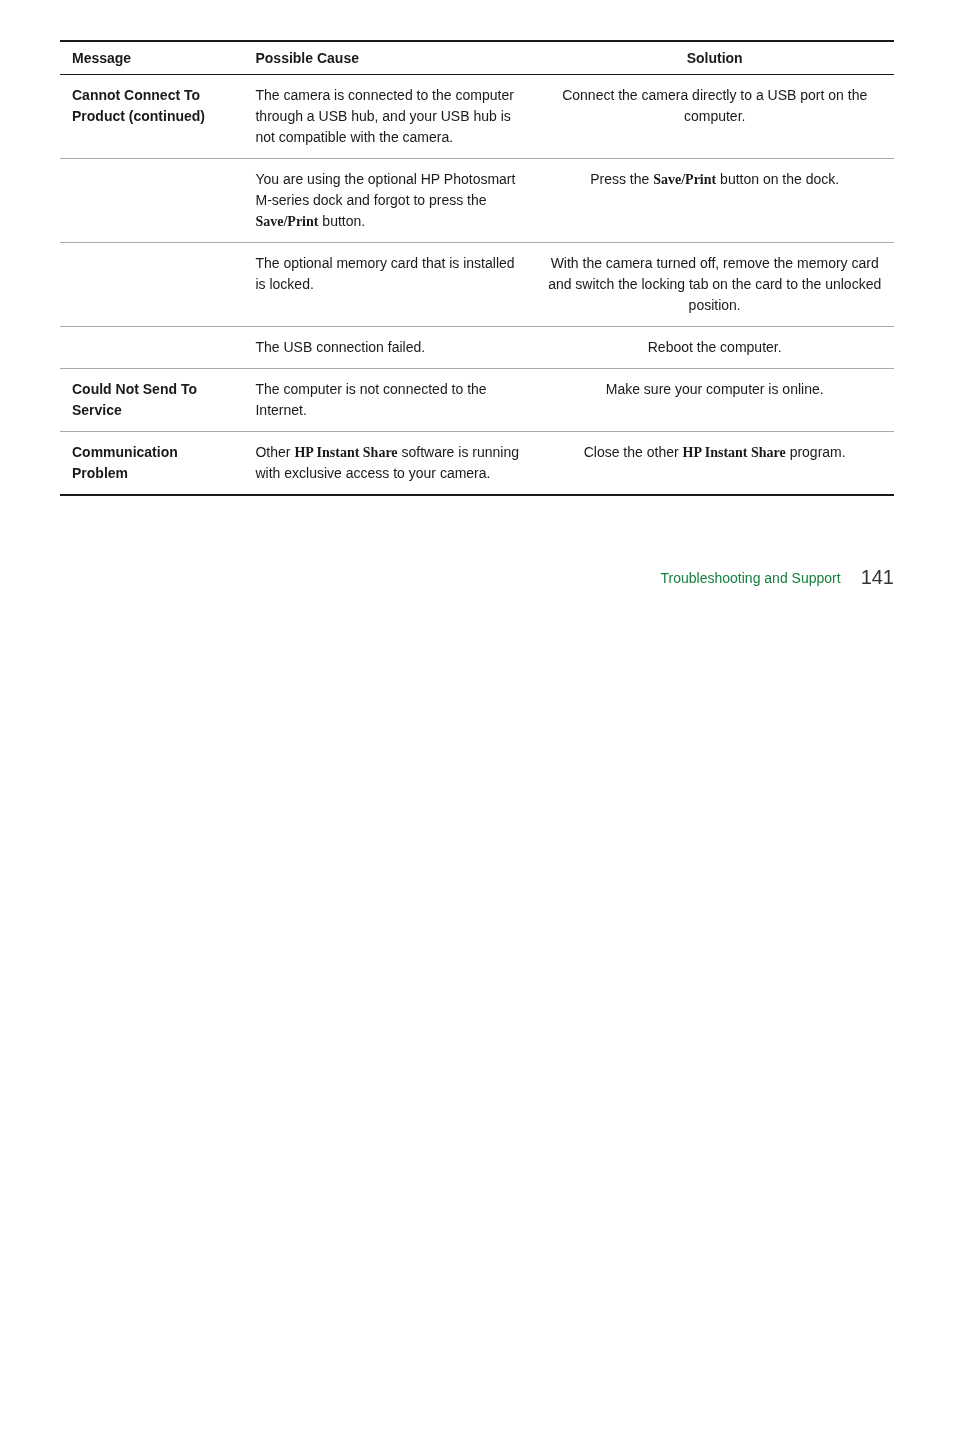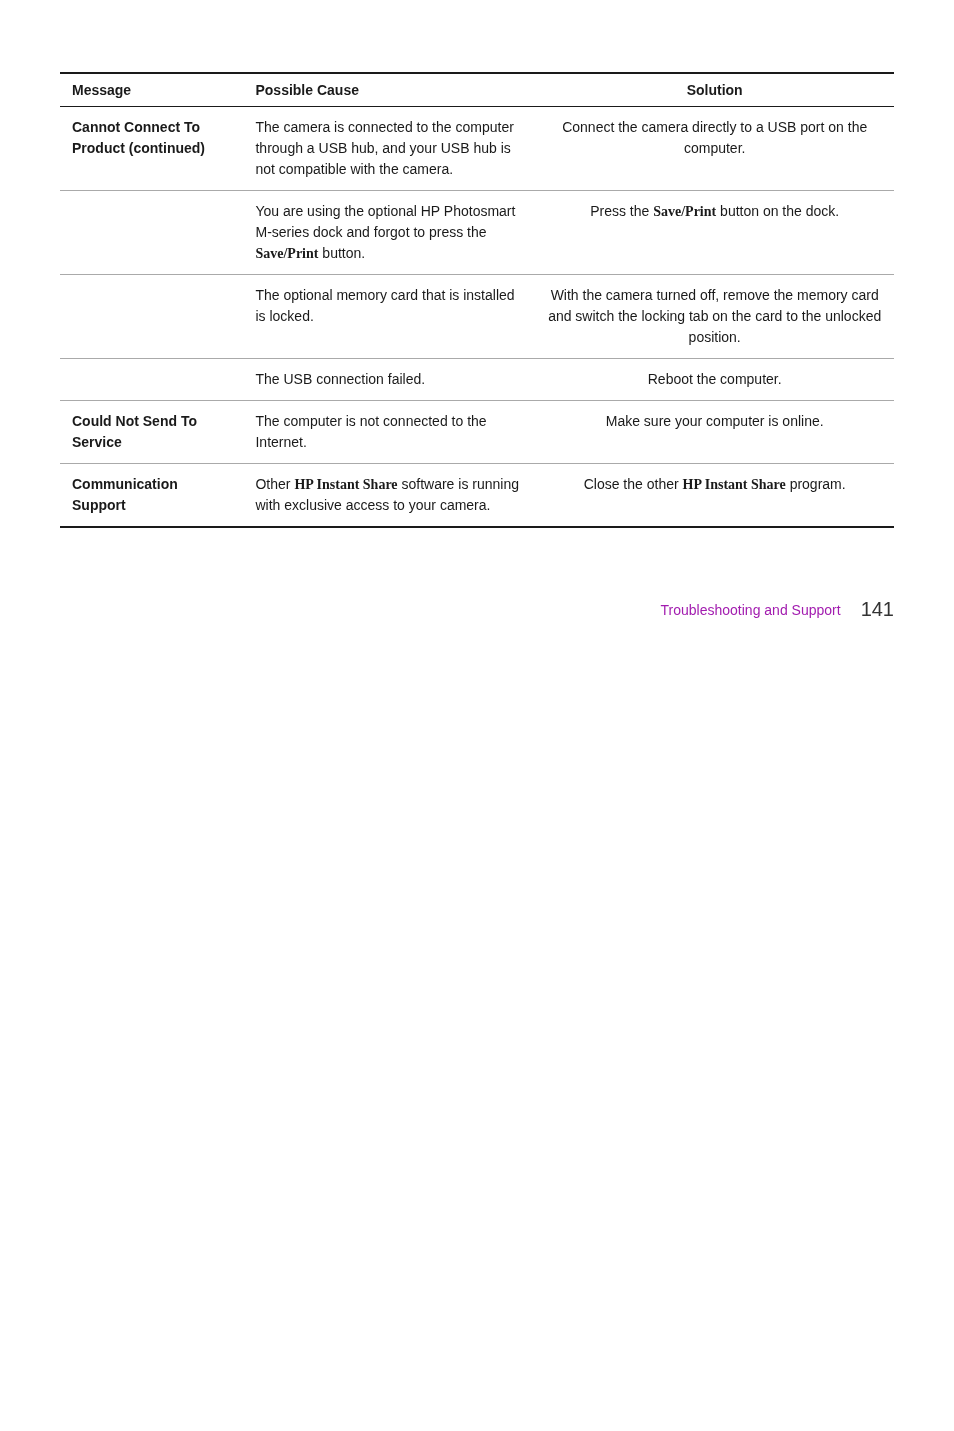--- a/index.html
+++ b/index.html
@@ -20,21 +20,20 @@
 
     .page-content {
       max-width: 834px;
       margin: 0 auto;
     }
 
     table {
       width: 100%;
       border-collapse: collapse;
       margin-bottom: 60px;
-      margin-top: 32px;
     }
 
     thead tr th {
       border-top: 2px solid #1a1a1a;
       border-bottom: 1px solid #1a1a1a;
       padding: 8px 12px;
       text-align: left;
       font-weight: bold;
       font-size: 14px;
     }
@@ -77,21 +76,21 @@
       display: flex;
       justify-content: flex-end;
       align-items: center;
       gap: 20px;
       margin-top: 40px;
       padding-top: 10px;
     }
 
     .footer-text {
       font-size: 14px;
-      color: #a21caf;
+      color: #15803d;
     }
 
     .footer-page {
       font-size: 20px;
       color: #333;
     }
   </style>
 </head>
 <body>
 
@@ -143,21 +142,21 @@
       <tr>
         <td class="col-message">
           <span class="msg-bold">Could Not Send To Service</span>
         </td>
         <td class="col-cause">The computer is not connected to the Internet.</td>
         <td class="col-solution">Make sure your computer is online.</td>
       </tr>
 
       <tr>
         <td class="col-message">
-          <span class="msg-bold">Communication Support</span>
+          <span class="msg-bold">Communication Problem</span>
         </td>
         <td class="col-cause">
           <span>Other <span class="bold-inline">HP Instant Share</span> software is running with exclusive access to your camera.</span>
         </td>
         <td class="col-solution">
           <span>Close the other <span class="bold-inline">HP Instant Share</span> program.</span>
         </td>
       </tr>
     </tbody>
   </table>

